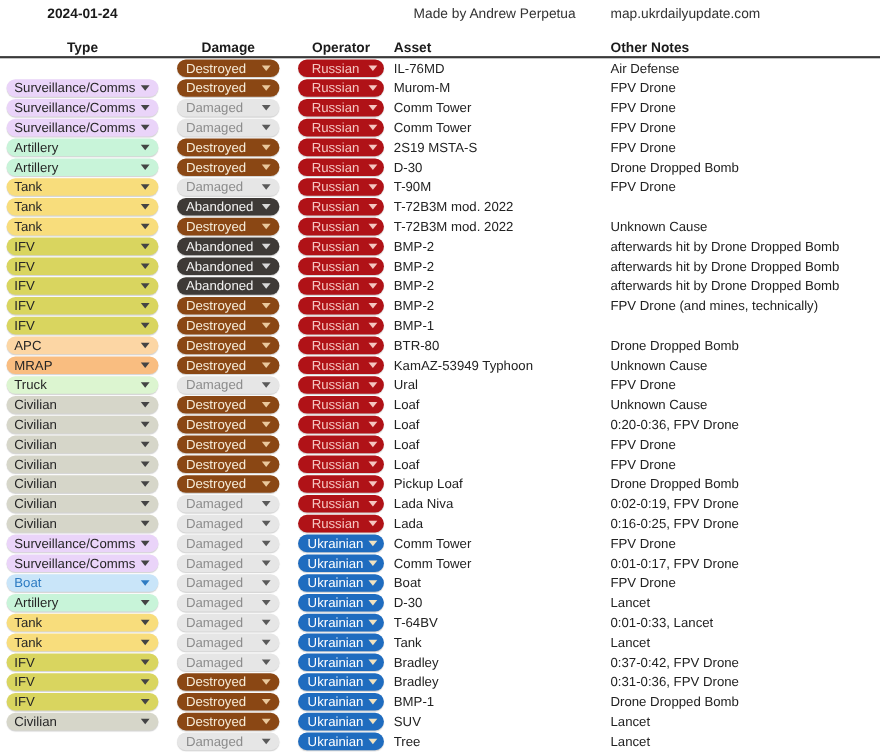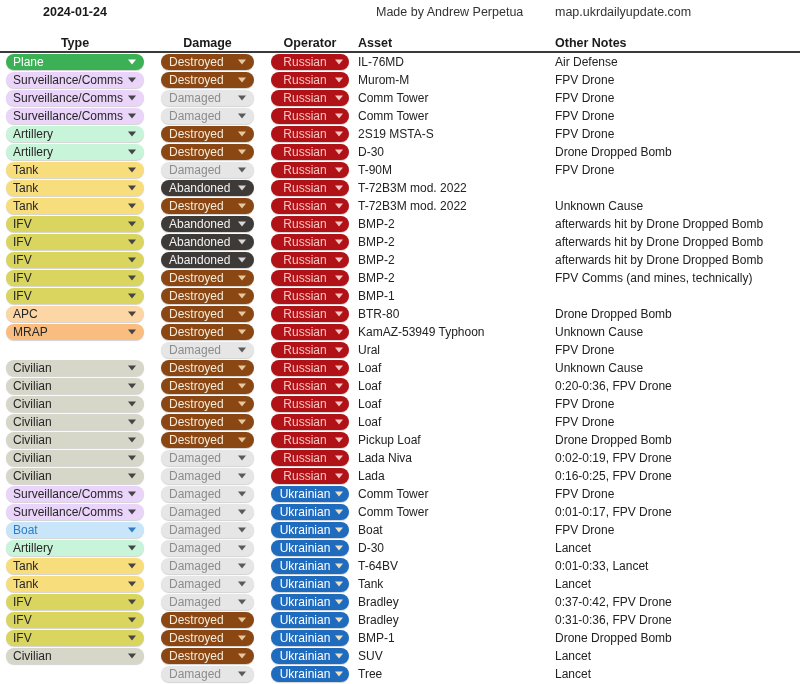--- a/index.html
+++ b/index.html
@@ -61,24 +61,20 @@
   <span class="ch ch-damage">Damage</span>
   <span class="ch ch-operator">Operator</span>
   <span class="ch ch-asset">Asset</span>
   <span class="ch ch-notes">Other Notes</span>
 </div>
 
 <div class="head-rule"></div>
 
 <div class="rows" id="rows">
   <div class="row">
-    <div class="pill type-pill" style="background: rgb(60, 176, 84);">
-      <span class="pill-label" style="color: rgb(255, 255, 255);">Plane</span>
-      <span class="chev" style="border-top-color: rgb(255, 255, 255);"></span>
-    </div>
     <div class="pill damage-pill" style="background: rgb(138, 71, 20);">
       <span class="pill-label" style="color: rgb(246, 236, 217);">Destroyed</span>
       <span class="chev" style="border-top-color: rgb(233, 200, 156);"></span>
     </div>
     <div class="pill operator-pill" style="background: rgb(176, 18, 23);">
       <span class="pill-label" style="color: rgb(245, 198, 193);">Russian</span>
       <span class="chev" style="border-top-color: rgb(245, 198, 193);"></span>
     </div>
     <span class="asset">IL-76MD</span>
     <span class="notes">Air Defense</span>
@@ -277,21 +273,21 @@
     </div>
     <div class="pill damage-pill" style="background: rgb(138, 71, 20);">
       <span class="pill-label" style="color: rgb(246, 236, 217);">Destroyed</span>
       <span class="chev" style="border-top-color: rgb(233, 200, 156);"></span>
     </div>
     <div class="pill operator-pill" style="background: rgb(176, 18, 23);">
       <span class="pill-label" style="color: rgb(245, 198, 193);">Russian</span>
       <span class="chev" style="border-top-color: rgb(245, 198, 193);"></span>
     </div>
     <span class="asset">BMP-2</span>
-    <span class="notes">FPV Comms (and mines, technically)</span>
+    <span class="notes">FPV Drone (and mines, technically)</span>
   </div>
 
   <div class="row">
     <div class="pill type-pill" style="background: rgb(217, 213, 95);">
       <span class="pill-label" style="color: rgb(38, 38, 38);">IFV</span>
       <span class="chev" style="border-top-color: rgb(68, 68, 68);"></span>
     </div>
     <div class="pill damage-pill" style="background: rgb(138, 71, 20);">
       <span class="pill-label" style="color: rgb(246, 236, 217);">Destroyed</span>
       <span class="chev" style="border-top-color: rgb(233, 200, 156);"></span>
@@ -331,20 +327,24 @@
     </div>
     <div class="pill operator-pill" style="background: rgb(176, 18, 23);">
       <span class="pill-label" style="color: rgb(245, 198, 193);">Russian</span>
       <span class="chev" style="border-top-color: rgb(245, 198, 193);"></span>
     </div>
     <span class="asset">KamAZ-53949 Typhoon</span>
     <span class="notes">Unknown Cause</span>
   </div>
 
   <div class="row">
+    <div class="pill type-pill" style="background: rgb(220, 245, 208);">
+      <span class="pill-label" style="color: rgb(38, 38, 38);">Truck</span>
+      <span class="chev" style="border-top-color: rgb(68, 68, 68);"></span>
+    </div>
     <div class="pill damage-pill" style="background: rgb(230, 230, 230);">
       <span class="pill-label" style="color: rgb(140, 140, 140);">Damaged</span>
       <span class="chev" style="border-top-color: rgb(90, 90, 90);"></span>
     </div>
     <div class="pill operator-pill" style="background: rgb(176, 18, 23);">
       <span class="pill-label" style="color: rgb(245, 198, 193);">Russian</span>
       <span class="chev" style="border-top-color: rgb(245, 198, 193);"></span>
     </div>
     <span class="asset">Ural</span>
     <span class="notes">FPV Drone</span>

